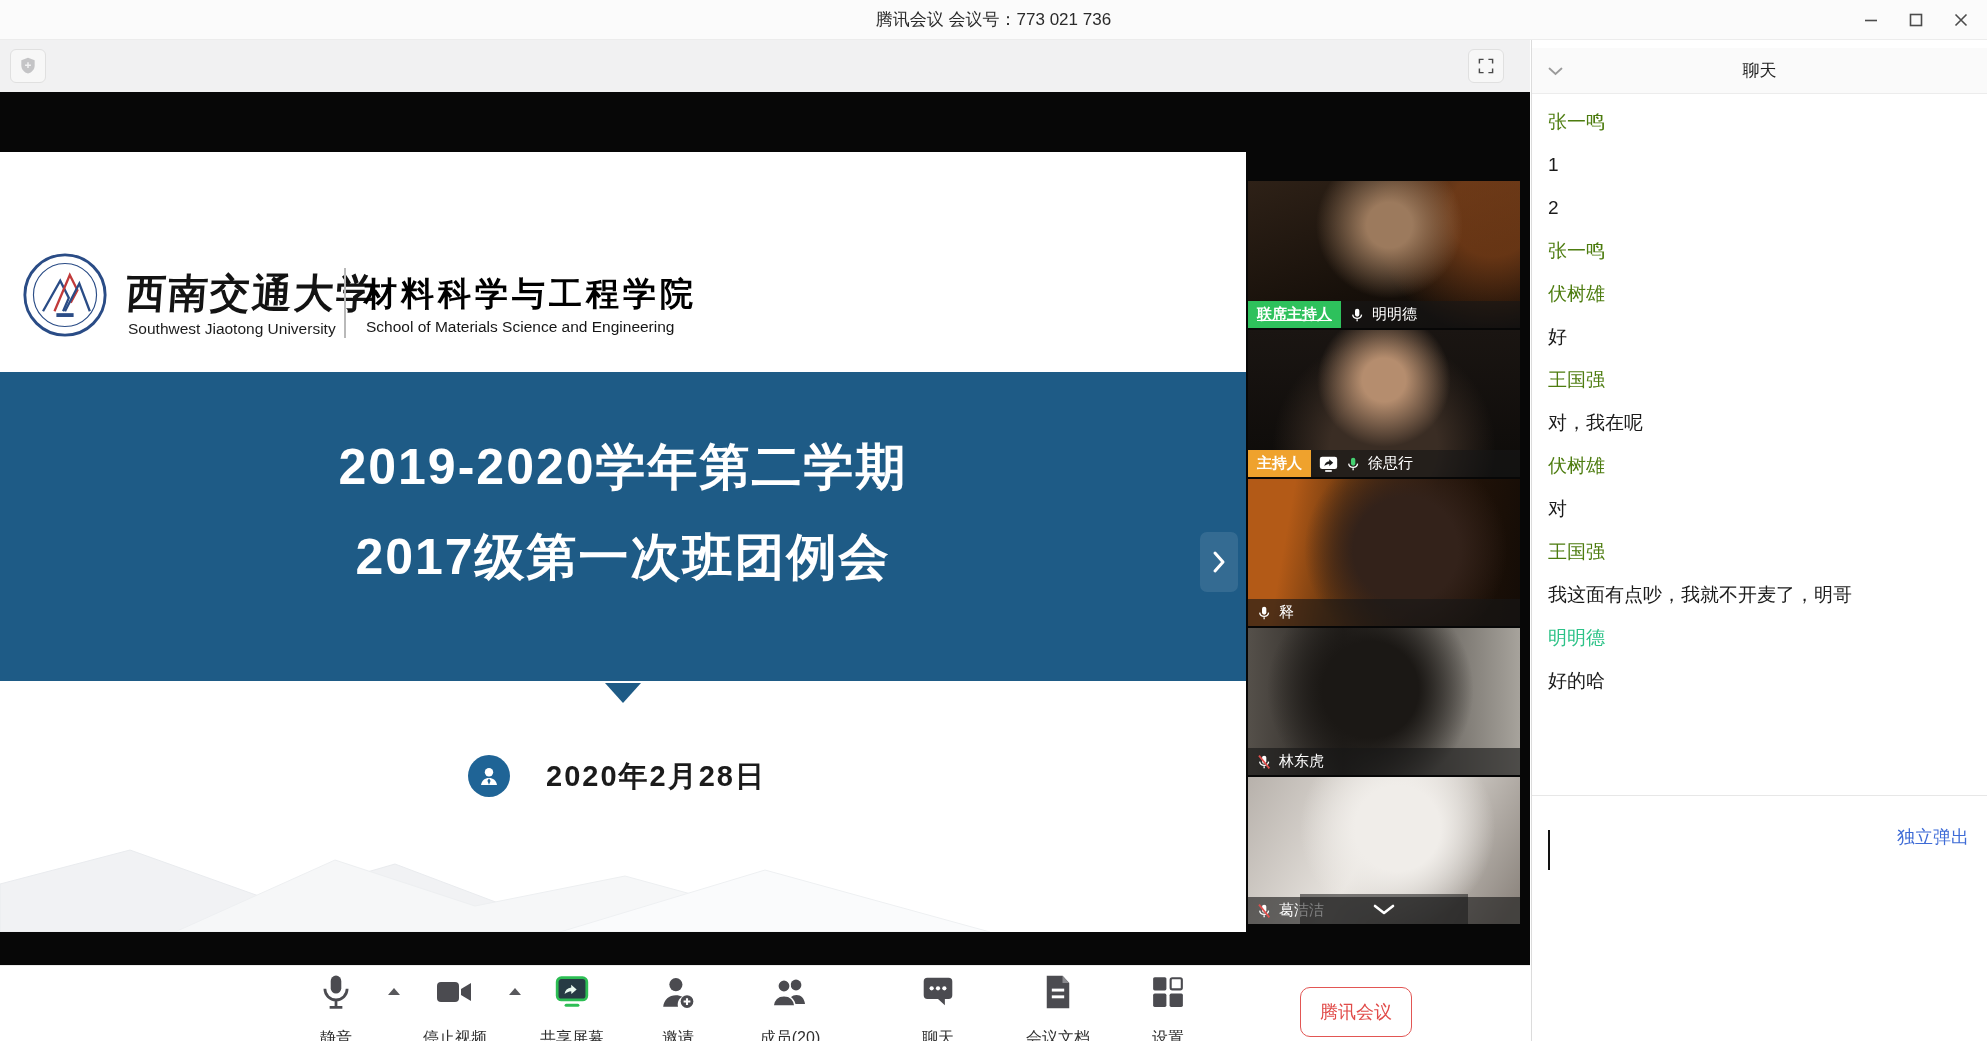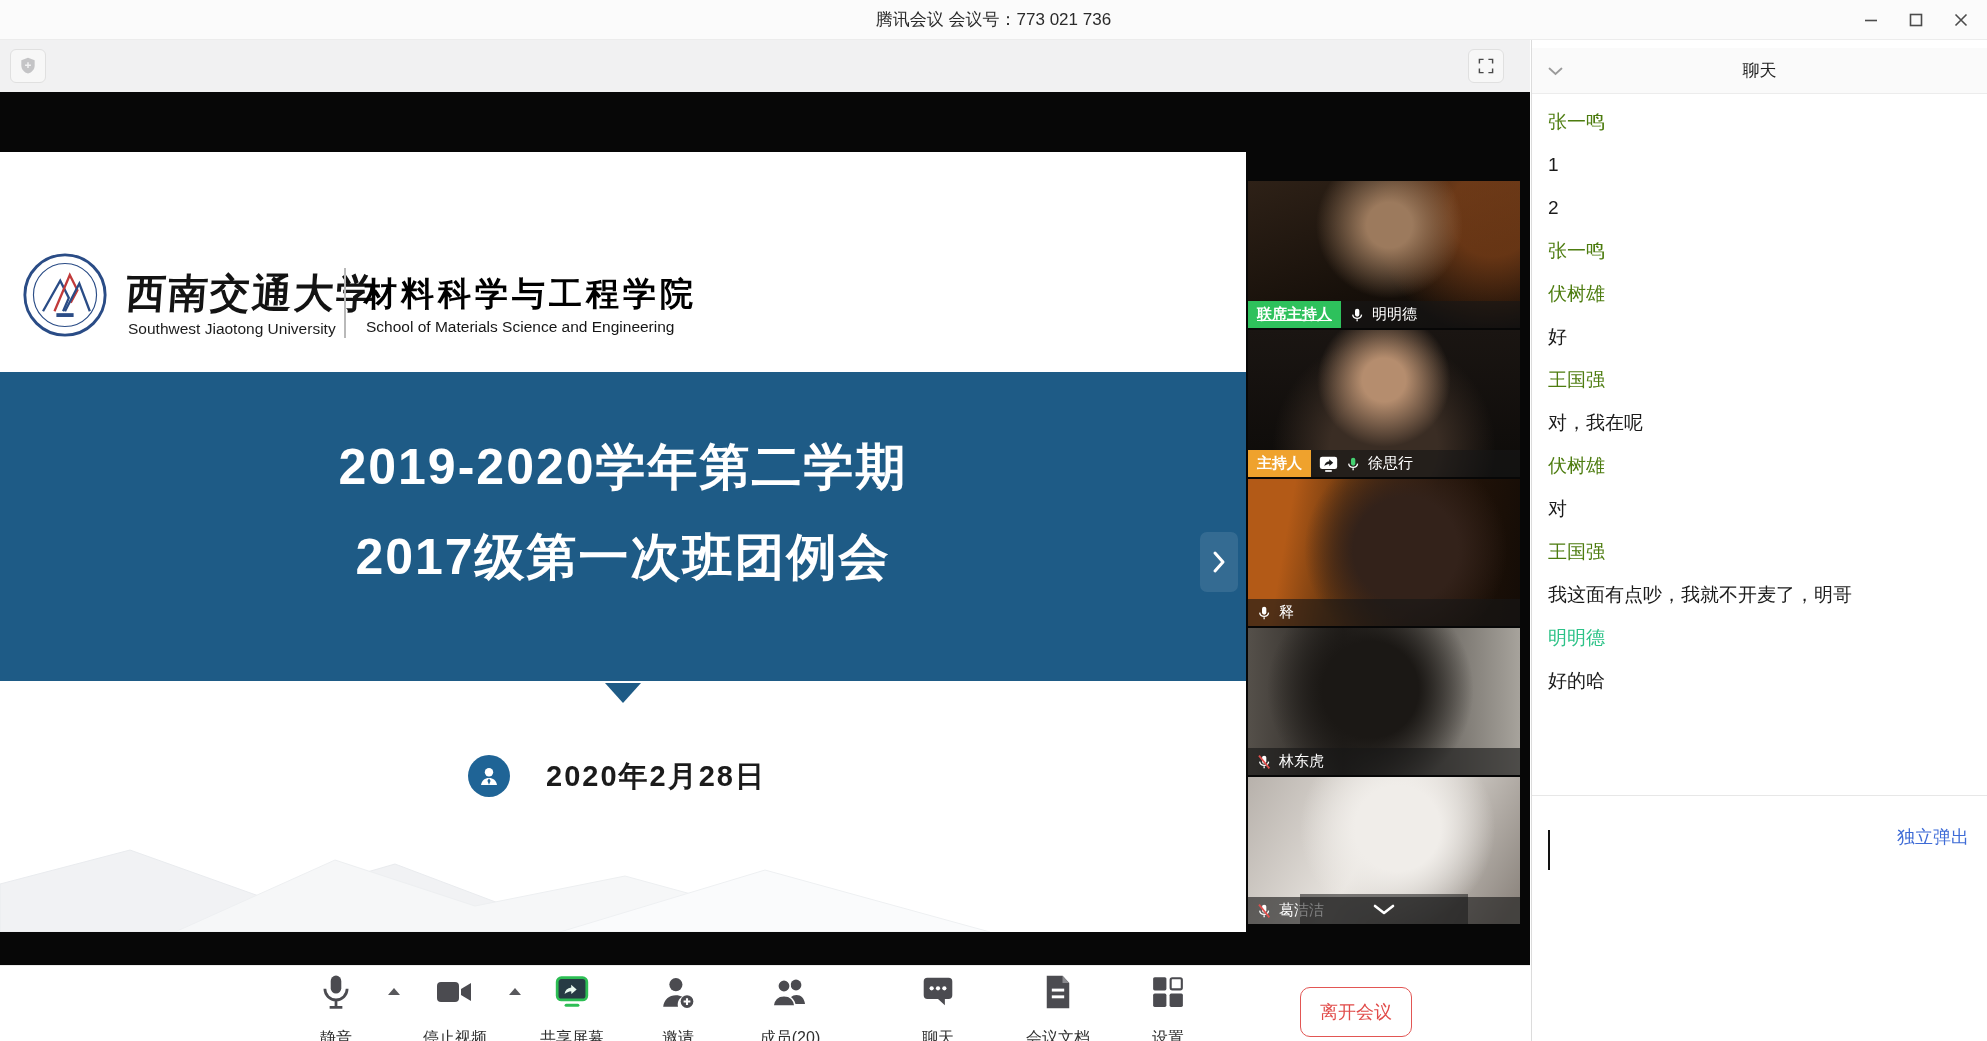--- a/index.html
+++ b/index.html
@@ -329,21 +329,21 @@
   <div class="tb-item" style="left:1168px;">
     <svg class="tb-icon" width="34" height="36" viewBox="0 0 32 32">
       <rect x="2" y="2" width="12.5" height="12.5" rx="1.5" fill="#4b4b50"></rect>
       <rect x="18.5" y="3" width="10.5" height="10.5" rx="1.5" fill="none" stroke="#4b4b50" stroke-width="2"></rect>
       <rect x="2" y="17.5" width="12.5" height="12.5" rx="1.5" fill="#4b4b50"></rect>
       <rect x="17.5" y="17.5" width="12.5" height="12.5" rx="1.5" fill="#4b4b50"></rect>
     </svg>
     <span class="tb-label">设置</span>
   </div>
 
-  <div id="leave-btn">离开会议</div>
+  <div id="leave-btn">腾讯会议</div>
 </div>
 
 <div id="chat">
   <div id="chat-header">
     <div id="chat-collapse">
       <svg width="15" height="9" viewBox="0 0 15 9">
         <path d="M1.5 1.5l6 5.5 6-5.5" fill="none" stroke="#9a9a9a" stroke-width="1.8" stroke-linecap="round"></path>
       </svg>
     </div>
     <div id="chat-title">聊天</div>

